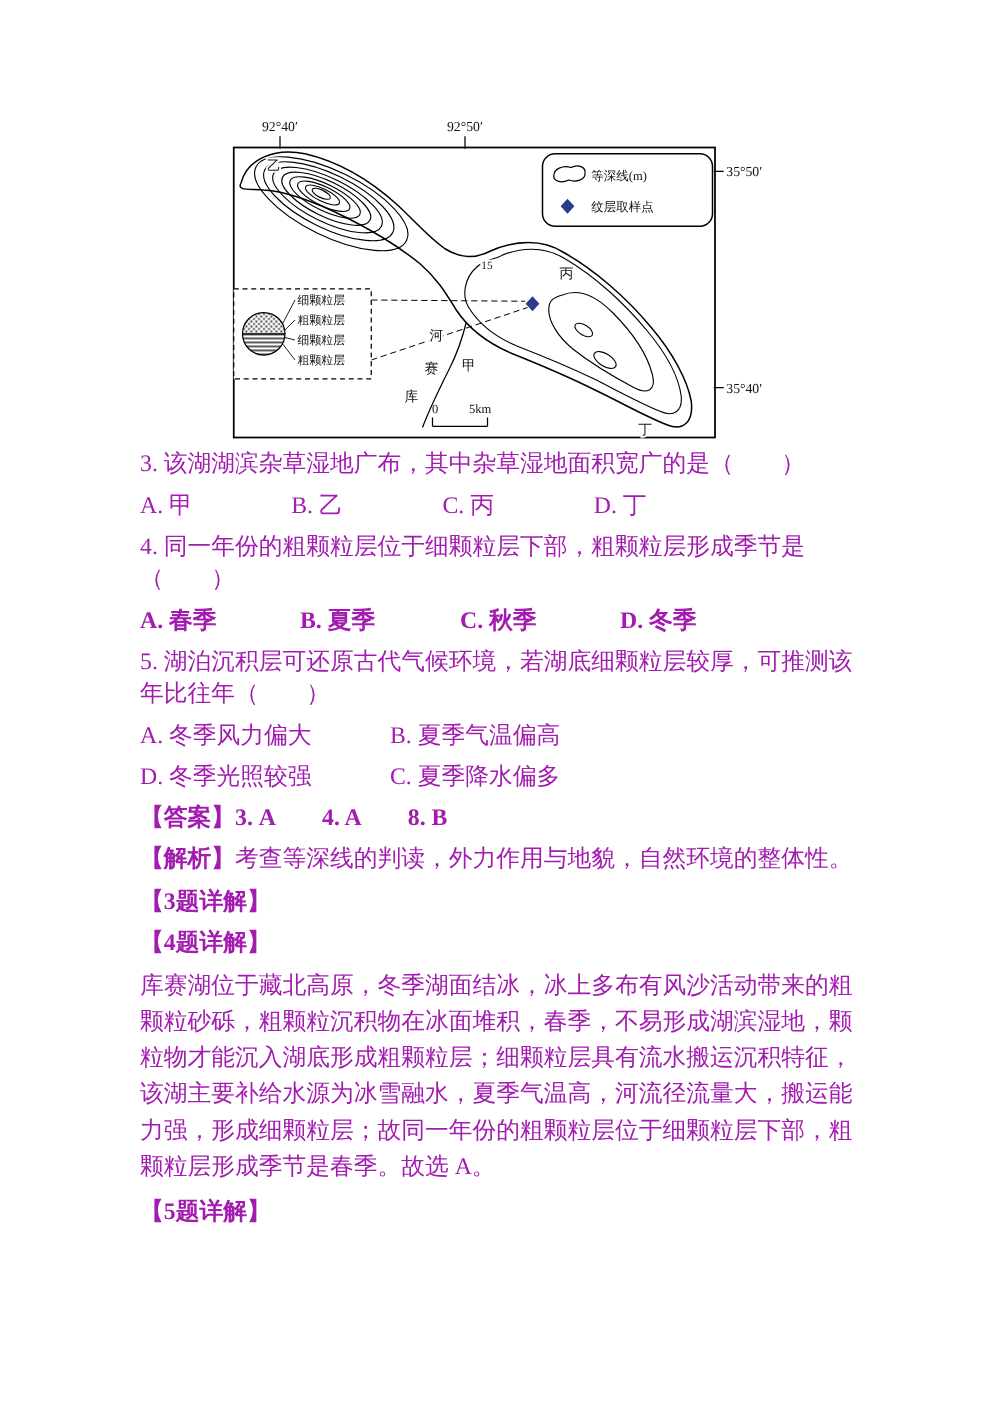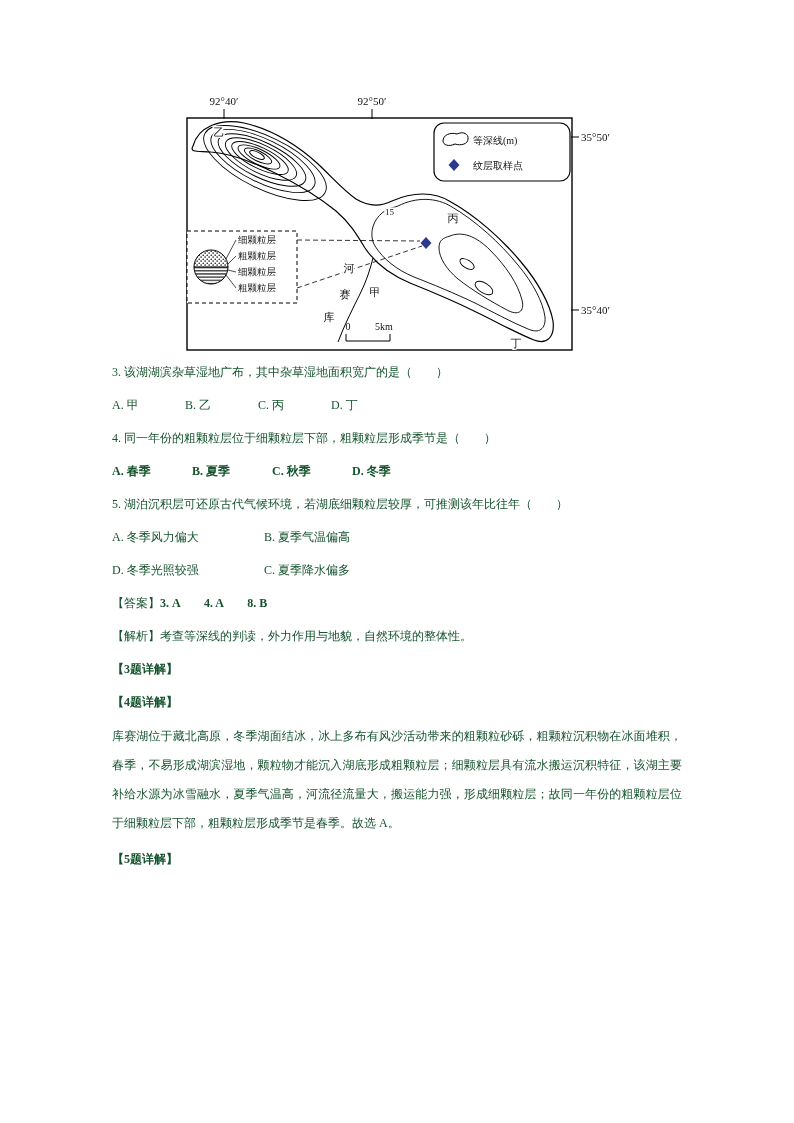--- a/index.html
+++ b/index.html
@@ -12,30 +12,30 @@
     overflow:hidden;
   }
   .page { width:794px; height:854px; position:relative;border-radius:10px; }
 
   
   .map-wrap { padding-top:90px; display:flex; justify-content:center; }
   svg text { font-family:"Liberation Serif", serif; fill:#111; }
   .halo { paint-order:stroke; stroke:#fff; stroke-width:3px; }
 
   
-  .content { width:570px; margin:4px auto 16px auto; font-size:12px; color:#14532d; }
+  .content { width:570px; margin:4px auto 16px auto; font-size:19px; color:#a21caf; }
   .stem { margin:0 0 7px 0; line-height:26px; }
-  .opts { display:flex; margin:0 0 7px 0; line-height:26px; }
+  .opts { display:flex; margin:0 0 7px 0; line-height:26px;gap:48px; }
   .opts span { display:inline-block; }
   .opts.q3 span { width:73px; }
   .opts.q4 span { width:80px;font-weight:bold; }
   .opts.q5 span { width:152px; }
   .ans-line { margin:6px 0 7px 0; line-height:26px; font-weight:bold; }
   .ana-line { margin:0 0 7px 0; line-height:26px; }
-  .marker { font-weight:normal; }
+  .marker { font-weight:bold; }
   .sec-head { margin:4px 0 6px 0; line-height:27px; font-weight:bold; }
   .para { margin:0 0 8px 0; line-height:29px; text-align:justify; }
 </style>
 </head>
 <body>
 
 <div class="page">
 
   <div class="map-wrap">
     <svg width="470" height="265" viewBox="0 0 470 265">

